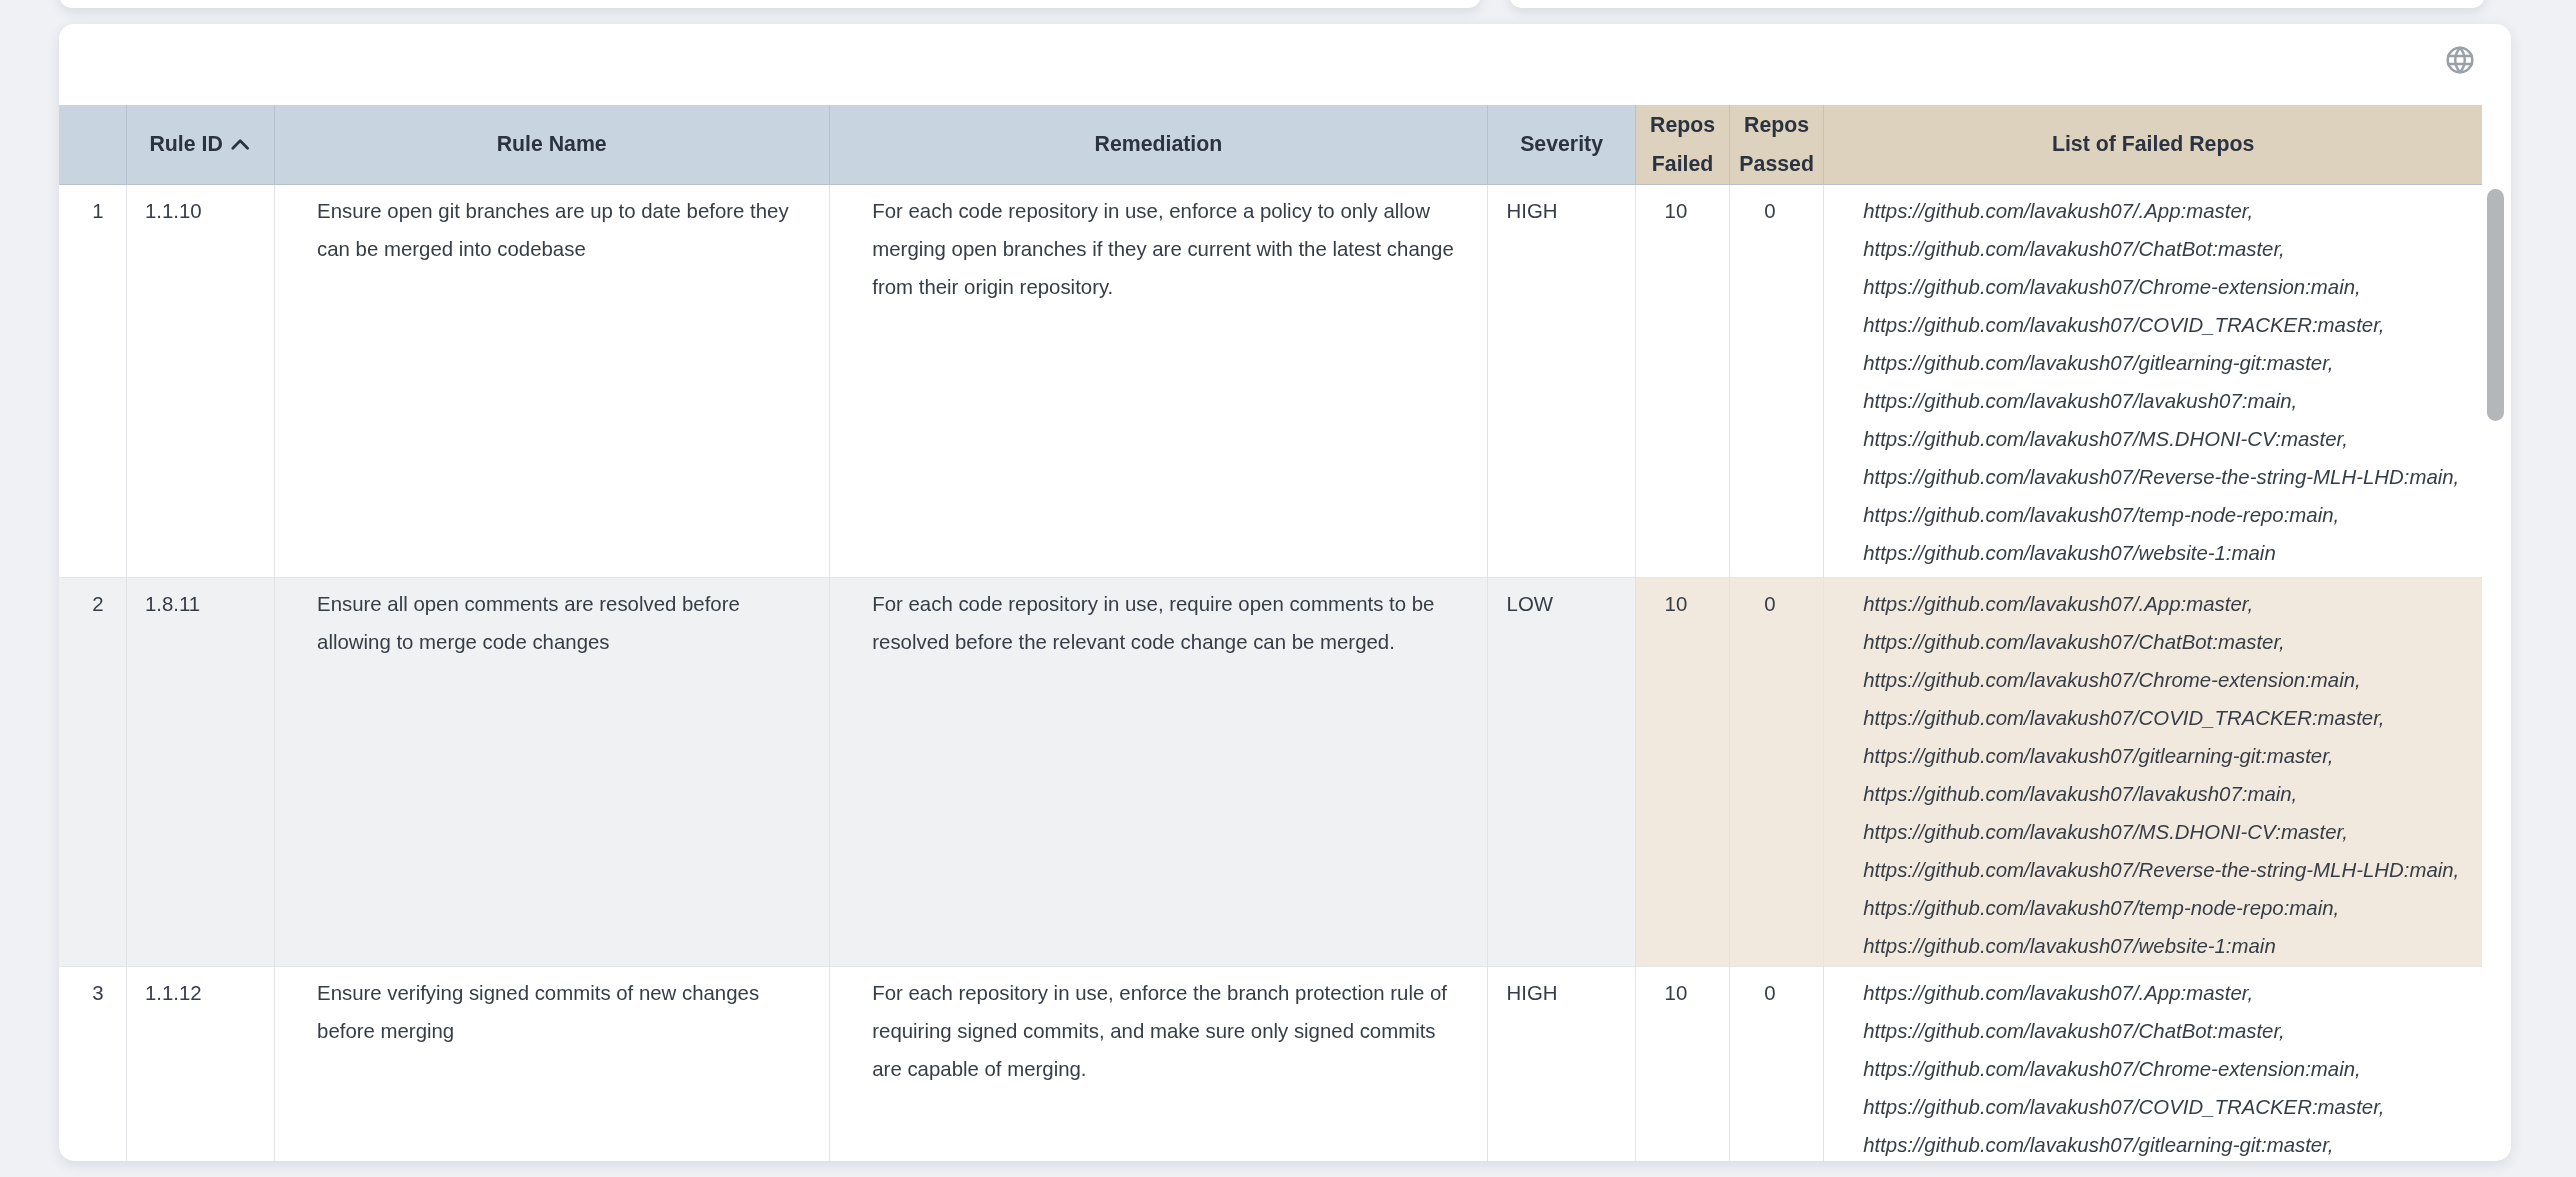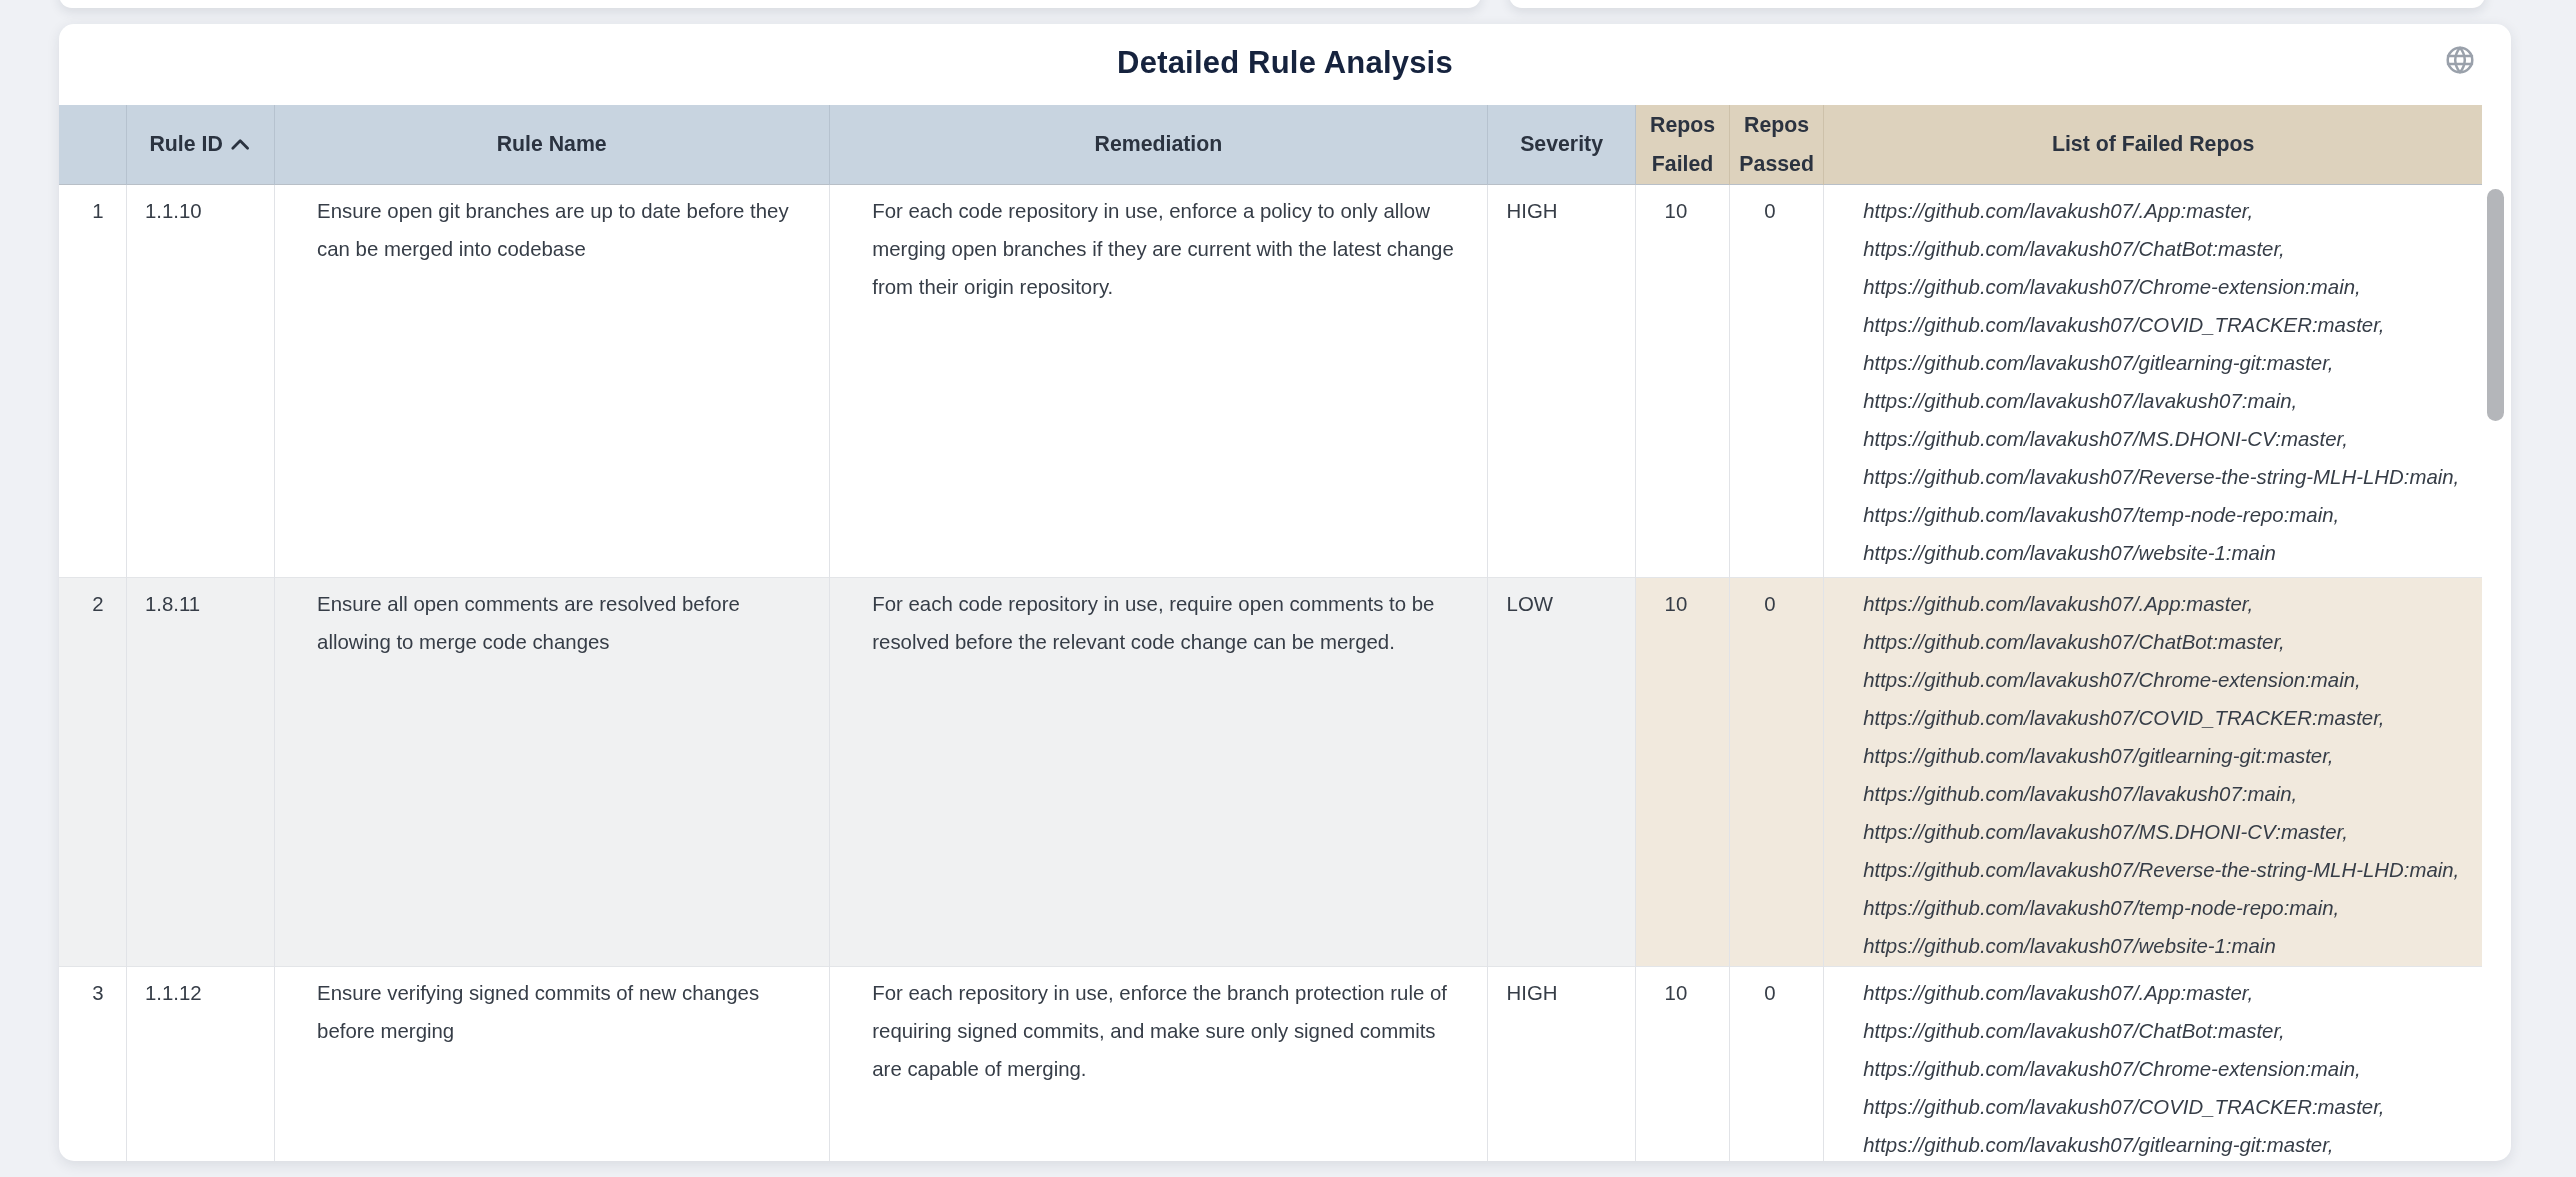--- a/index.html
+++ b/index.html
@@ -61,21 +61,20 @@
   .vthumb{position:absolute;left:0;top:5.6px;width:16.7px;height:232px;background:#b4b6ba;border-radius:9.3px;cursor:pointer;}
 </style>
 </head>
 <body>
 
 <div class="top-card left"></div>
 <div class="top-card right"></div>
 
 <div class="card">
   <div class="card-header">
-    <h1 class="title">Detailed Rule Analysis</h1>
     <span class="globe">
       <svg width="32" height="32" viewBox="0 0 24 24" fill="none" stroke="#9aa1ab" stroke-width="1.9" stroke-linecap="round" stroke-linejoin="round">
         <circle cx="12" cy="12" r="9.2"></circle>
         <path d="M3 9h18"></path>
         <path d="M3 15h18"></path>
         <path d="M12 2.8a14.8 14.8 0 0 1 3.6 9.2A14.8 14.8 0 0 1 12 21.2 14.8 14.8 0 0 1 8.4 12 14.8 14.8 0 0 1 12 2.8z"></path>
       </svg>
     </span>
   </div>
 

